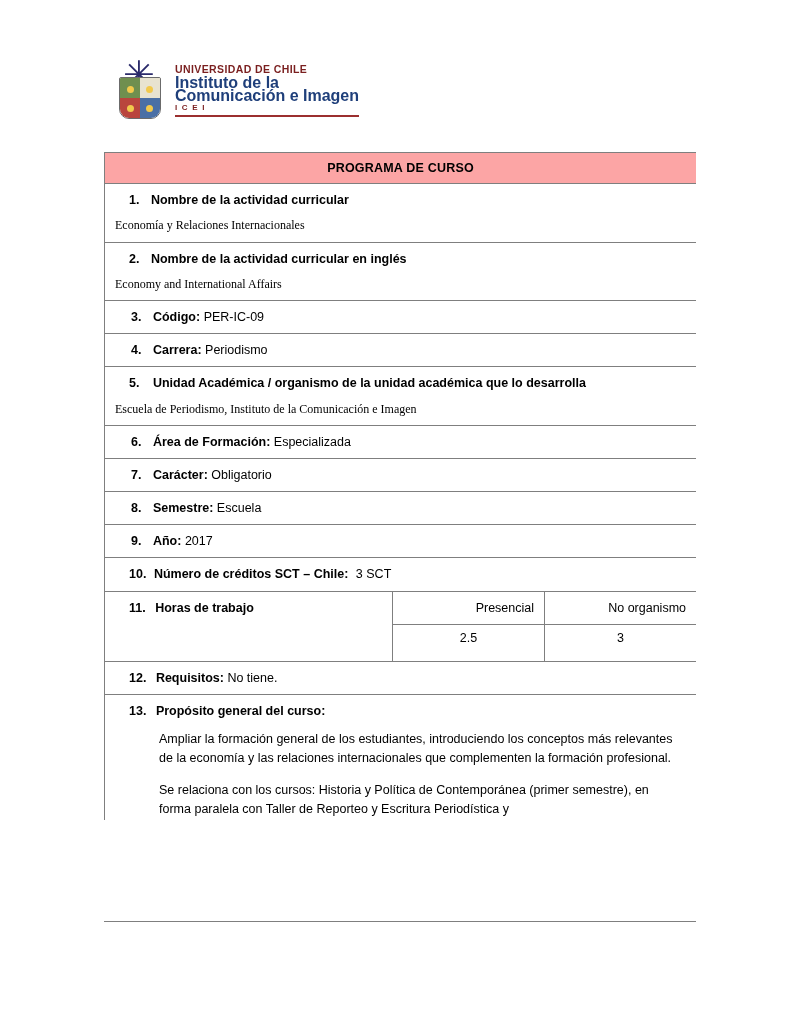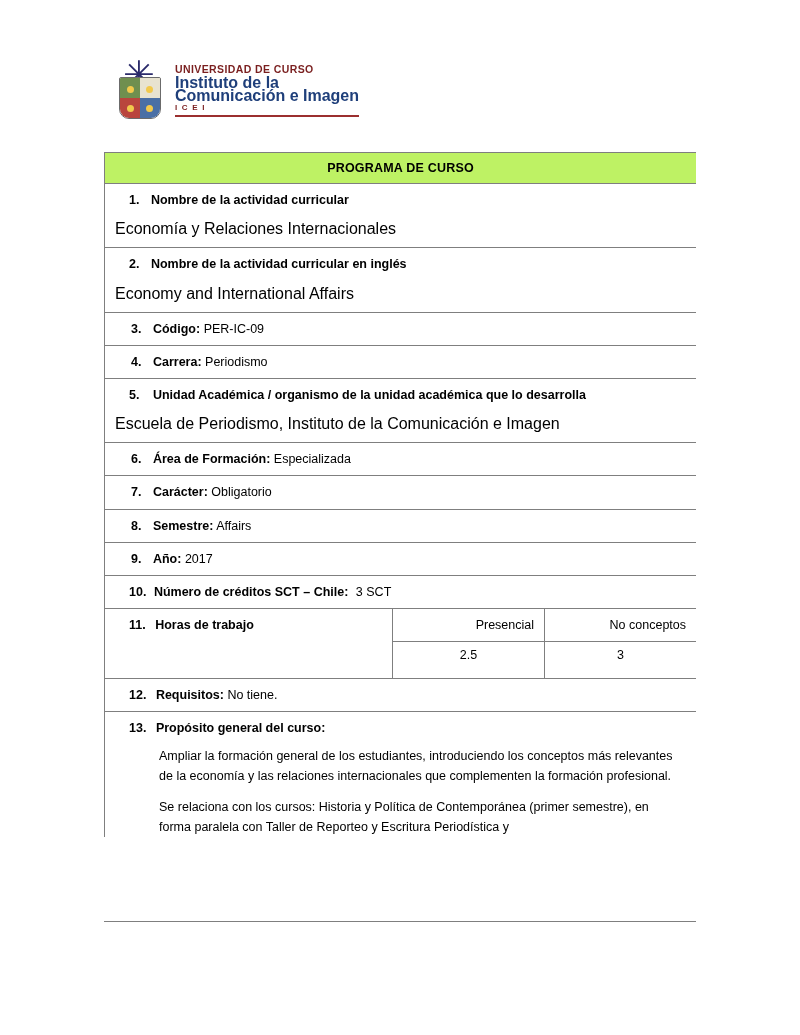--- a/index.html
+++ b/index.html
@@ -112,21 +112,21 @@
     table-layout: fixed;
     font-size: 12.5px;
   }
   .doc-table td {
     border: 1px solid #7f7f7f;
     padding: 7px 10px 7px 10px;
     vertical-align: top;
     line-height: 1.45;
   }
   .title-row td {
-    background: #bef264;
+    background: #fca5a5;
     text-align: center;
     font-weight: bold;
     font-size: 12.5px;
     padding: 6px 8px;
     letter-spacing: 0.2px;
   }
   .num {
     font-weight: bold;
   }
   .lbl {
@@ -140,21 +140,22 @@
     display: inline-block;
     padding-left: 16px;
   }
   .val {
     font-weight: normal;
   }
   .body-text {
     display: block;
     padding-left: 0px;
     padding-top: 8px;
-    font-size: 16px;
+    font-size: 12px;
+    font-family: Liberation Serif, serif;
   }
   .hours-head {
     text-align: right;
     font-weight: normal;
   }
   .hours-val {
     text-align: center;
     padding-top: 14px;
     font-weight: normal;
   }
@@ -209,21 +210,21 @@
         <div class="q2"></div>
         <div class="q3"></div>
         <div class="q4"></div>
       </div>
       <div class="logo-dot" style="left:14px; top:31px; width:7px; height:7px;"></div>
       <div class="logo-dot" style="left:33px; top:31px; width:7px; height:7px;"></div>
       <div class="logo-dot" style="left:14px; top:50px; width:7px; height:7px;"></div>
       <div class="logo-dot" style="left:33px; top:50px; width:7px; height:7px;"></div>
     </div>
     <div class="logo-text">
-      <div class="logo-line1">UNIVERSIDAD DE CURSO</div>
+      <div class="logo-line1">UNIVERSIDAD DE CHILE</div>
       <div class="logo-line2">Instituto de la</div>
       <div class="logo-line3">Comunicación e Imagen</div>
       <div class="logo-line4">I C E I</div>
     </div>
   </div>
 
   <div class="table-clip">
     <table class="doc-table">
       <colgroup>
         <col style="width:288px">
@@ -288,21 +289,21 @@
             <span class="num indent2">7.</span>
             <span class="lbl" style="padding-left:8px;">Carácter:</span>
             <span class="val">Obligatorio</span>
           </td>
         </tr>
 
         <tr>
           <td colspan="3">
             <span class="num indent2">8.</span>
             <span class="lbl" style="padding-left:8px;">Semestre:</span>
-            <span class="val">Affairs</span>
+            <span class="val">Escuela</span>
           </td>
         </tr>
 
         <tr>
           <td colspan="3">
             <span class="num indent2">9.</span>
             <span class="lbl" style="padding-left:8px;">Año:</span>
             <span class="val">2017</span>
           </td>
         </tr>
@@ -314,21 +315,21 @@
             <span class="val" style="padding-left:4px;">3 SCT</span>
           </td>
         </tr>
 
         <tr>
           <td class="hours-label-cell" rowspan="2">
             <span class="num" style="padding-left:14px;">11.</span>
             <span class="lbl" style="padding-left:6px;">Horas de trabajo</span>
           </td>
           <td class="hours-head">Presencial</td>
-          <td class="hours-head">No conceptos</td>
+          <td class="hours-head">No organismo</td>
         </tr>
         <tr>
           <td class="hours-val" style="border-top:none; padding-top:4px; padding-bottom:14px;">2.5</td>
           <td class="hours-val" style="border-top:none; padding-top:4px; padding-bottom:14px;">3</td>
         </tr>
 
         <tr>
           <td colspan="3">
             <span class="num" style="padding-left:14px;text-align:right;">12.</span>
             <span class="lbl" style="padding-left:6px;">Requisitos:</span>

